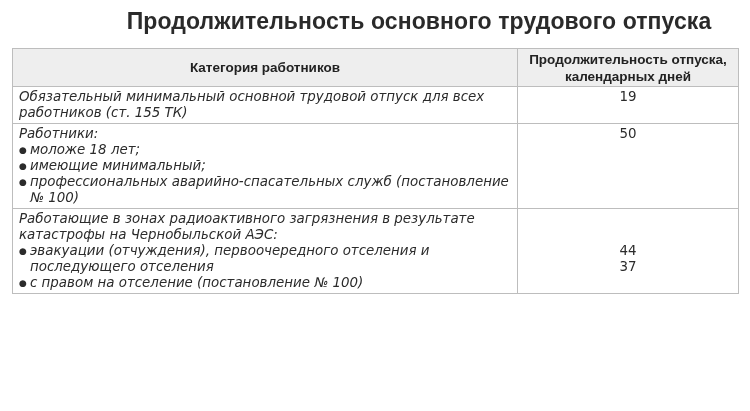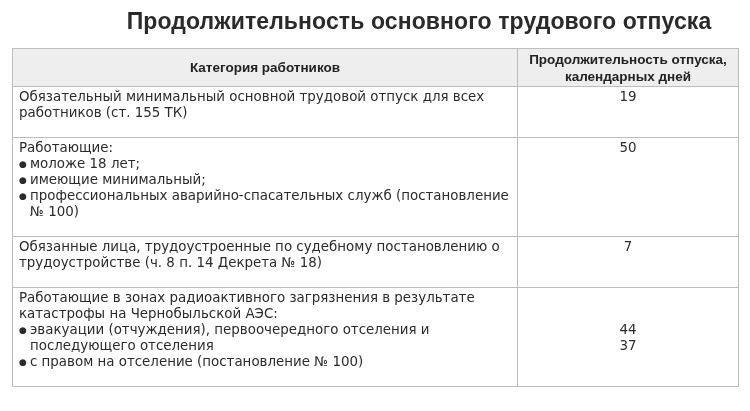--- a/index.html
+++ b/index.html
@@ -2,21 +2,21 @@
 <html><head>
 <meta charset="utf-8">
 <style>
   html, body { margin:0; padding:0; background:#ffffff; }
   body { width:750px; height:411px; overflow:hidden; font-family:"DejaVu Sans", sans-serif; color:#2b2b2b; }
   .title { position:absolute; left:0; top:8px; width:750px; text-align:center; font-family:"Liberation Sans", sans-serif; font-weight:bold; font-size:23px; color:#2a2a2a; letter-spacing:0.1px;margin-left:44px; }
   table { position:absolute; left:12px; top:48px; width:727px; border-collapse:collapse; font-size:13.4px; line-height:16px; }
   th, td { border:1px solid #bdbdbd; vertical-align:top; }
   th { background:#eeeeee; font-family:"Liberation Sans", sans-serif; font-weight:bold; font-size:13.5px; color:#222; height:37px; vertical-align:middle; text-align:center; padding:0 6px; line-height:17px; }
   th.c1 { width:492px; }
-  td.c1 { padding:2px 6px 16px 6px; }
+  td.c1 { padding:2px 6px 2px 6px;font-style:italic; }
   td.c2 { text-align:center; padding:2px 4px; }
   .bul { display:block; padding-left:11px; text-indent:-11px; }
   .bul::before { content:"●"; font-size:9px; display:inline-block; width:11px; text-indent:0; vertical-align:1px; }
   .spacer { display:block; height:32px; }
 </style>
 </head>
 <body>
 
 <div class="title">Продолжительность основного трудового отпуска</div>
 
@@ -30,30 +30,26 @@
       </th>
     </tr>
   </thead>
   <tbody>
     <tr>
       <td class="c1">Обязательный минимальный основной трудовой отпуск для всех работников (ст. 155 ТК)</td>
       <td class="c2">19</td>
     </tr>
     <tr>
       <td class="c1">
-        <span>Работающие:</span>
+        <span>Работники:</span>
         <span class="bul">моложе 18 лет;</span>
         <span class="bul">имеющие минимальный;</span>
         <span class="bul">профессиональных аварийно-спасательных служб (постановление № 100)</span>
       </td>
       <td class="c2">50</td>
-    </tr>
-    <tr>
-      <td class="c1">Обязанные лица, трудоустроенные по судебному постановлению о трудоустройстве (ч. 8 п. 14 Декрета № 18)</td>
-      <td class="c2">7</td>
     </tr>
     <tr>
       <td class="c1">
         <span>Работающие в зонах радиоактивного загрязнения в результате катастрофы на Чернобыльской АЭС:</span>
         <span class="bul">эвакуации (отчуждения), первоочередного отселения и последующего отселения</span>
         <span class="bul">с правом на отселение (постановление № 100)</span>
       </td>
       <td class="c2">
         <span class="spacer"></span>
         <span style="display:block">44</span>

